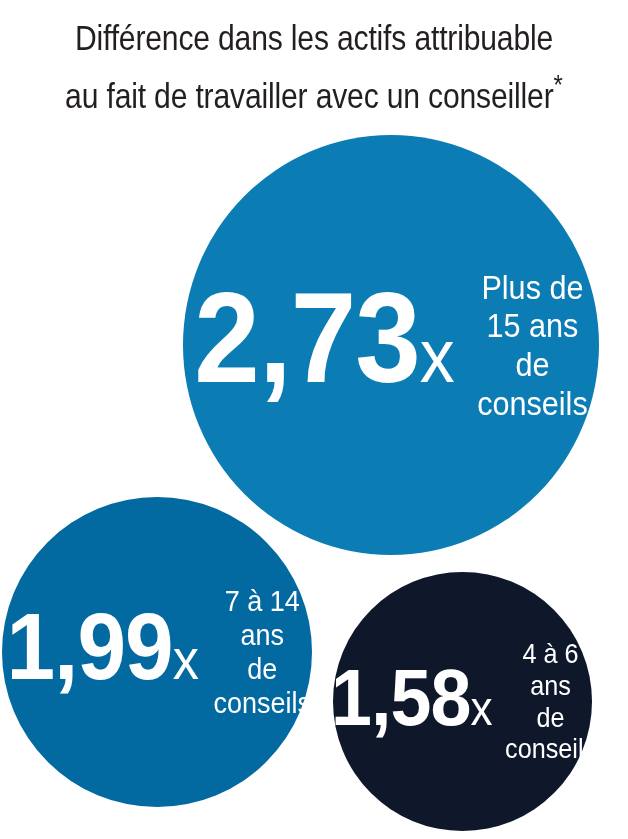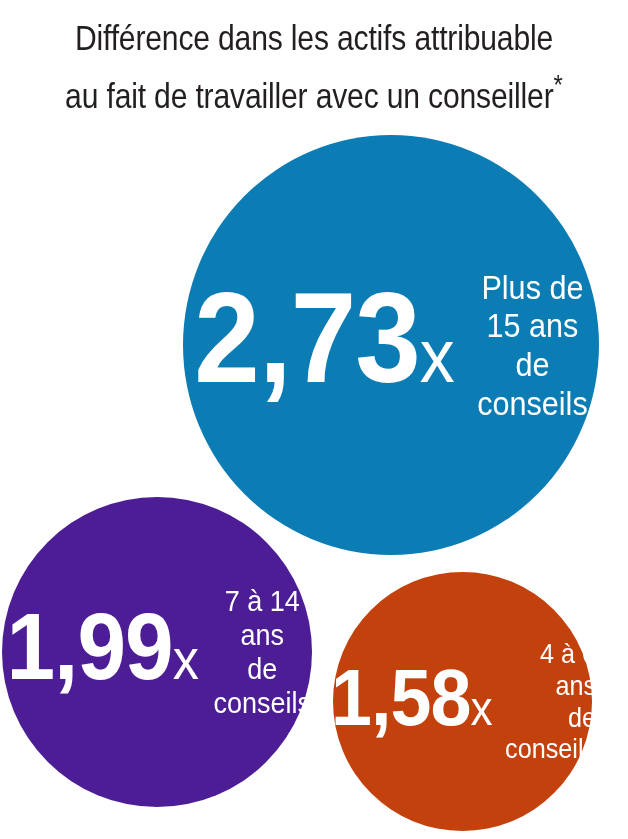--- a/index.html
+++ b/index.html
@@ -114,23 +114,23 @@
 
 <div class="title" style="color: rgb(35, 31, 32);"><span>Différence dans les actifs attribuable
 au fait de travailler avec un conseiller</span><span class="star">*</span></div>
 
 <div class="bubble" id="bubble-blue" style="background: rgb(11, 124, 180);">
   <span class="value"><span>2,73</span><span class="suffix">x</span></span>
   <span class="caption">Plus de 15 ans
 de conseils</span>
 </div>
 
-<div class="bubble" id="bubble-green" style="background: #4c1d95;">
+<div class="bubble" id="bubble-green" style="background: #0369a1;">
   <span class="value"><span>1,99</span><span class="suffix">x</span></span>
   <span class="caption">7 à 14 ans
 de conseils</span>
 </div>
 
-<div class="bubble" id="bubble-orange" style="background: #c2410c; text-align: right;">
+<div class="bubble" id="bubble-orange" style="background: #0f172a;">
   <span class="value"><span>1,58</span><span class="suffix">x</span></span>
   <span class="caption">4 à 6 ans
 de conseils</span>
 </div>
 
 </body></html>

